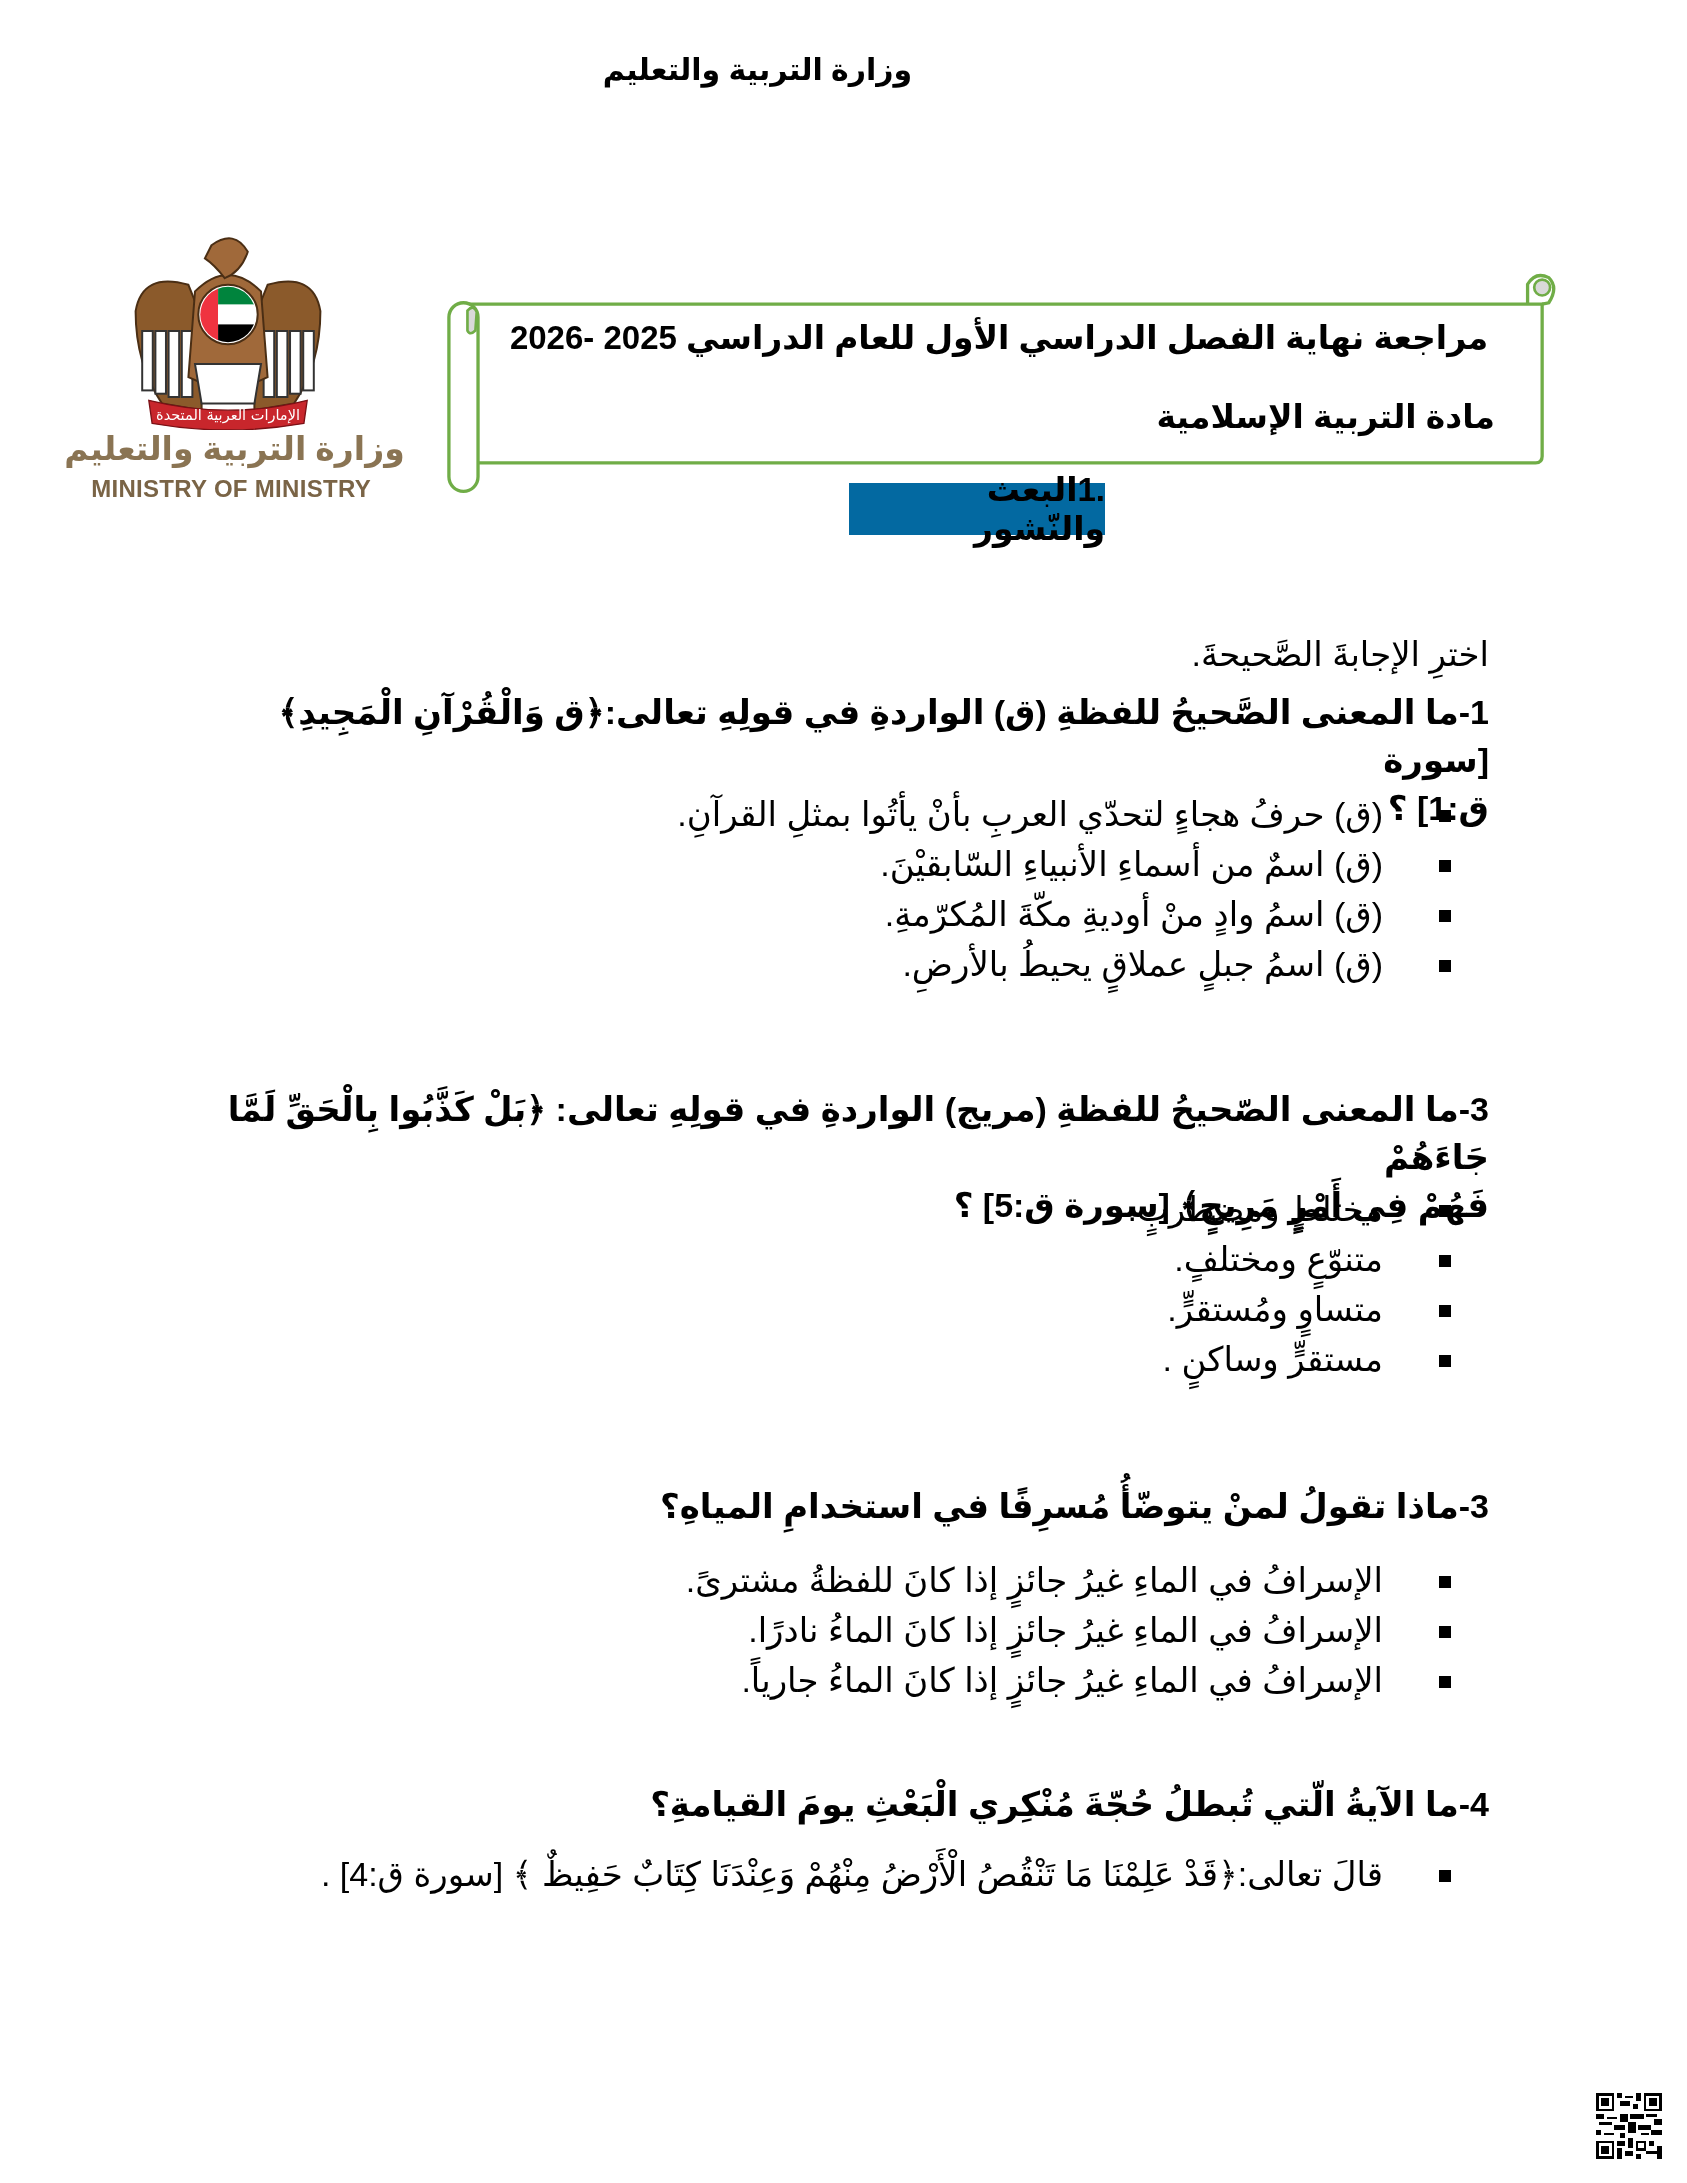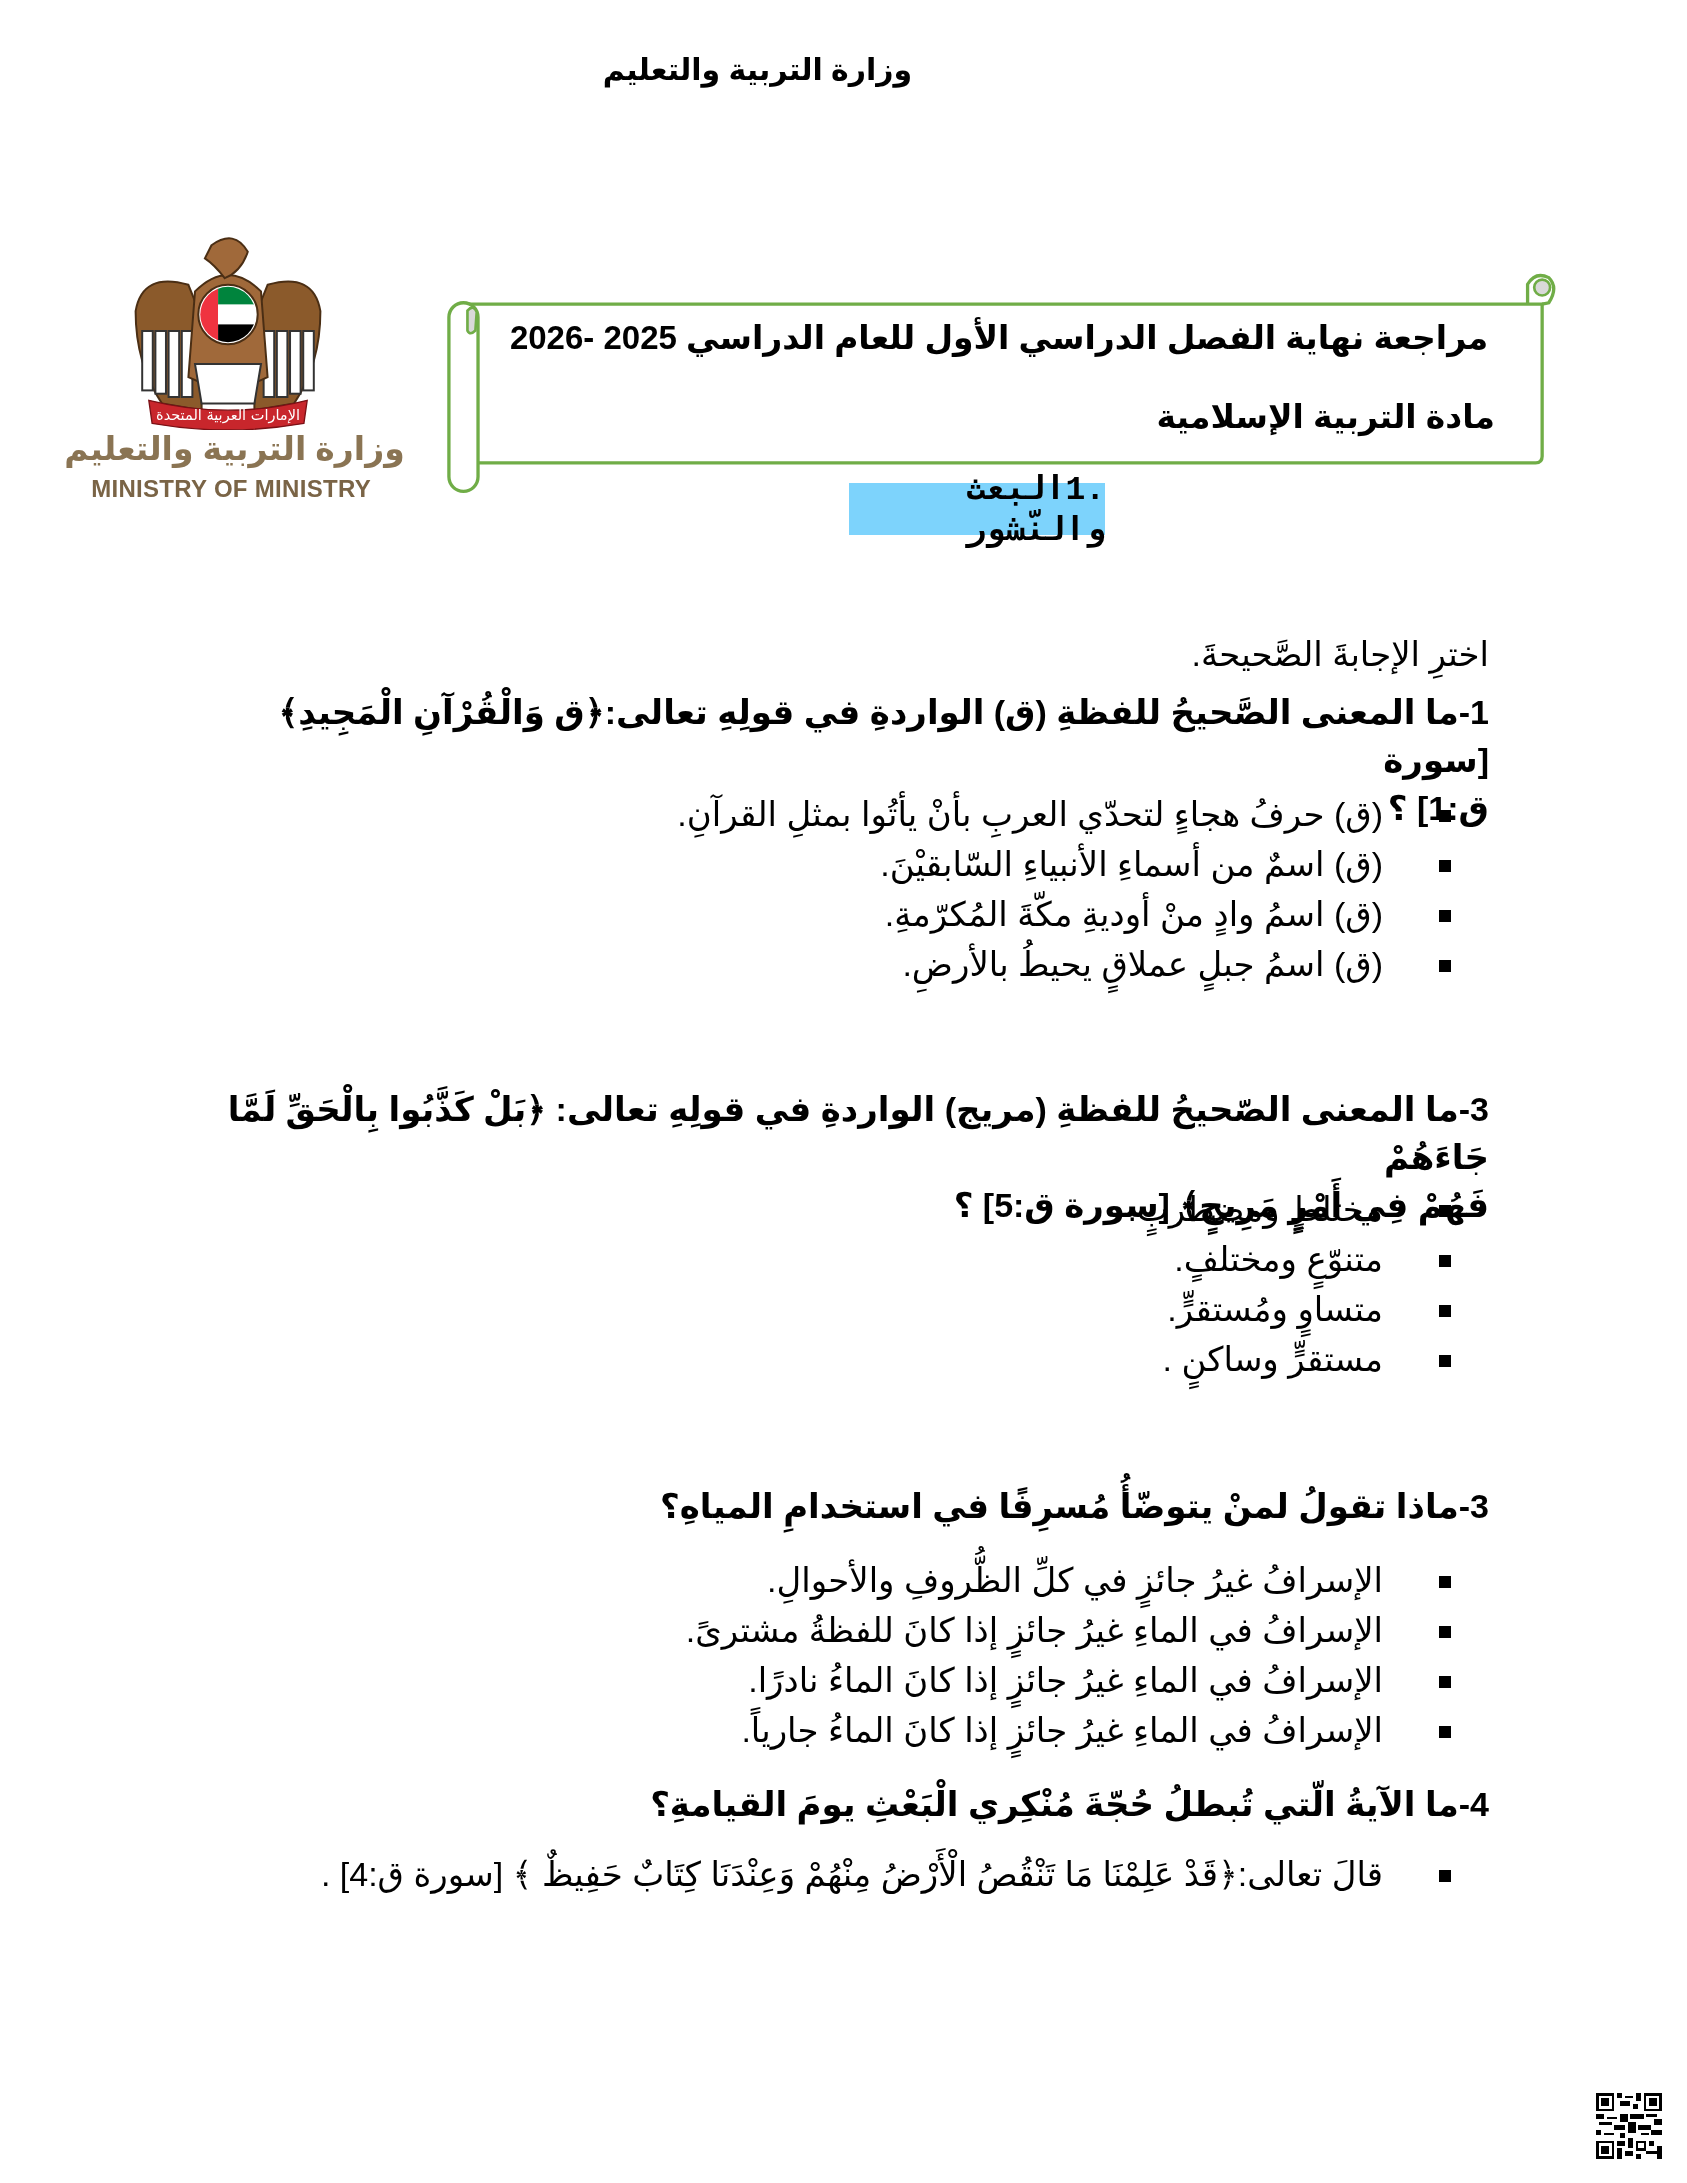--- a/index.html
+++ b/index.html
@@ -17,22 +17,22 @@
              font-size:33px; color:#8a7453; font-weight:bold; direction:rtl; letter-spacing:1.3px; }
   .logo-en { position:absolute; left:6.6px; top:243px; width:377px; text-align:center;
              font-size:24px; color:#7a6446; font-weight:bold; letter-spacing:0.3px; direction:ltr; }
 
   
   .scroll { left:437px; top:271px; width:1125px; height:225px; }
   .scroll-line1 { top:318px; left:503px; width:992px; text-align:center; font-size:33px; font-weight:bold; }
   .scroll-line2 { top:397px; left:503px; width:992px; text-align:right; font-size:33px; font-weight:bold; }
 
   
-  .section-badge { left:849px; top:483px; width:256px; height:52px; background:#7dd3fc;
-                   display:flex; align-items:center; justify-content:center;font-family:Liberation Mono, monospace; }
+  .section-badge { left:849px; top:483px; width:256px; height:52px; background:#0369a1;
+                   display:flex; align-items:center; justify-content:center; }
   .section-badge span { font-size:33px; font-weight:bold; }
 
   
   .instruction { right:198px; top:634px; font-size:34px; }
   .q { right:198px; font-size:34px; font-weight:bold; line-height:48px; text-align:right; }
   .opts { right:198px; margin:0; padding:0; list-style:none; }
   .opts li { position:relative; font-size:34px; line-height:50px; padding-right:106px; white-space:nowrap; }
   .opts li .bullet { position:absolute; right:38px; top:20.5px; width:12px; height:12px; background:#000; }
 
   .qr { left:1596px; top:2093px; width:66px; height:66px; }
@@ -125,21 +125,21 @@
   <li><span class="bullet"></span><span>مختلطٍ ومضطربٍ.</span></li>
   <li><span class="bullet"></span><span>متنوّعٍ ومختلفٍ.</span></li>
   <li><span class="bullet"></span><span>متساوٍ ومُستقرٍّ.</span></li>
   <li><span class="bullet"></span><span>مستقرٍّ وساكنٍ .</span></li>
 </ul>
 
 <div class="abs q" style="top:1482px; width:1297px;">
   <div>3-ماذا تقولُ لمنْ  يتوضّأُ مُسرِفًا في استخدامِ المياهِ؟</div>
 </div>
 <ul class="abs opts" style="top:1555px;">
-  <li><span class="bullet"></span><span>الإسرافُ غيرُ جائزٍ في كلِّ الظُّروفِ والأحوالِ.</span></li>
+  <li><span class="bullet"></span></li>
   <li><span class="bullet"></span><span>الإسرافُ في الماءِ غيرُ جائزٍ  إذا كانَ للفظةُ  مشترىً.</span></li>
   <li><span class="bullet"></span><span>الإسرافُ في الماءِ غيرُ جائزٍ  إذا كانَ الماءُ نادرًا.</span></li>
   <li><span class="bullet"></span><span>الإسرافُ في الماءِ غيرُ جائزٍ  إذا كانَ الماءُ جارياً.</span></li>
 </ul>
 
 <div class="abs q" style="top:1780px; width:1297px;">
   <div>4-ما الآيةُ الّتي تُبطلُ حُجّةَ مُنْكِري الْبَعْثِ يومَ القيامةِ؟</div>
 </div>
 <ul class="abs opts" style="top:1849px;">
   <li><span class="bullet"></span><span>قالَ تعالى:﴿قَدْ عَلِمْنَا مَا تَنْقُصُ الْأَرْضُ مِنْهُمْ وَعِنْدَنَا كِتَابٌ حَفِيظٌ ﴾ [سورة ق:4]  .</span></li>

